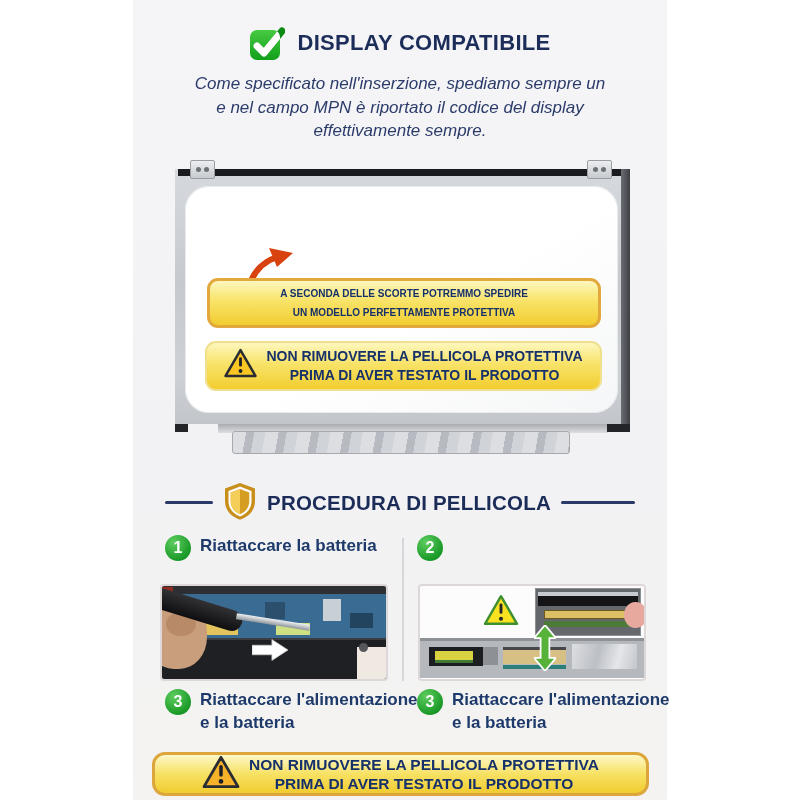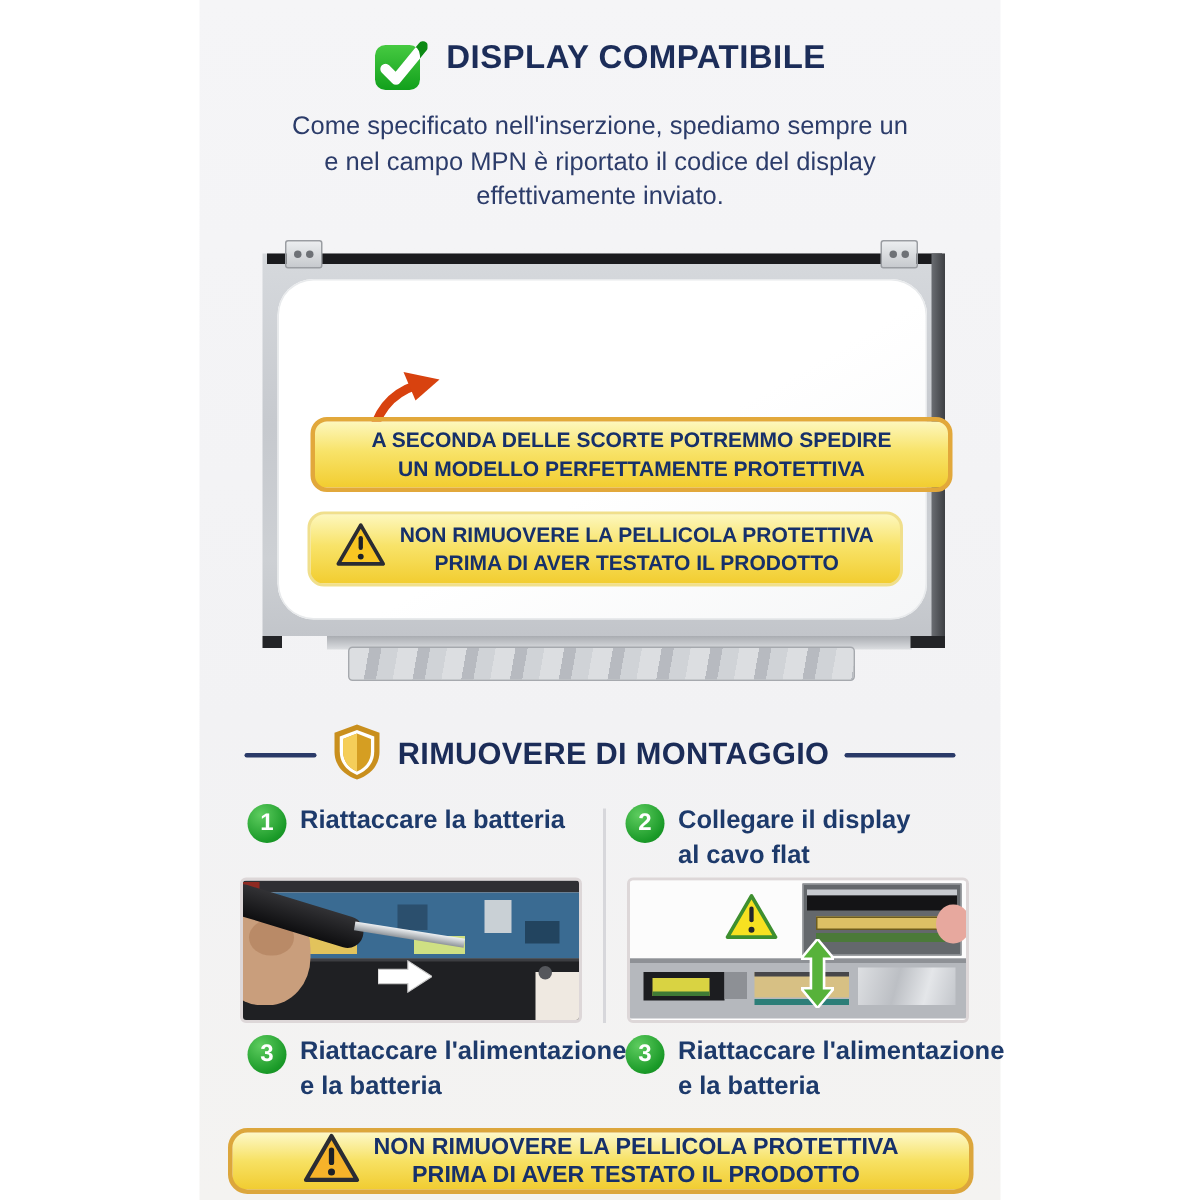--- a/index.html
+++ b/index.html
@@ -1,24 +1,24 @@
 <!DOCTYPE html>
 <html><head>
 <meta charset="utf-8">
 <style>
   html,body{margin:0;padding:0;background:#ffffff;font-family:"Liberation Sans",sans-serif;}
   #canvas{position:relative;width:800px;height:800px;background:#ffffff;overflow:hidden;}
   .column{position:absolute;left:133px;top:0;width:534px;height:800px;
           background:linear-gradient(180deg,#f5f5f7 0%,#f2f2f4 60%,#f4f3f1 100%);}
 
   
-  .header-row{display:flex;align-items:flex-start;justify-content:center;gap:12px;padding-top:25px;}
+  .header-row{display:flex;align-items:center;justify-content:center;gap:12px;padding-top:25px;}
   .header-row svg{display:block;}
   .page-title{font-size:22px;font-weight:bold;color:#1c2d59;letter-spacing:.3px;}
-  .intro{margin-top:11px;text-align:center;font-size:17px;line-height:23.5px;color:#2c3c6a;font-weight:500;}
+  .intro{margin-top:11px;text-align:center;font-size:17px;line-height:23.5px;color:#2c3c6a;font-weight:500;font-style:italic;}
 
   
   .panel-fig{position:relative;margin-top:11px;height:300px;}
   .panel-body{position:absolute;left:42px;top:15px;width:455px;height:255px;
       background:linear-gradient(180deg,#d6d9dd 0%,#c6c9ce 45%,#cdd0d4 80%,#c2c5ca 100%);}
   .panel-top-strip{position:absolute;left:45px;top:15px;width:450px;height:7px;background:#1a1b1e;}
   .panel-right-band{position:absolute;left:488px;top:15px;width:9px;height:255px;
       background:linear-gradient(90deg,#6a6d72,#3d3f43);}
   .bracket{position:absolute;top:6px;width:23px;height:17px;background:linear-gradient(#eceef0,#c7cace);
       border:1px solid #9a9da2;border-radius:2px;display:flex;align-items:center;justify-content:center;gap:3px;}
@@ -30,22 +30,22 @@
       background:linear-gradient(#a9acb1,#dcdee1);}
   .corner-black{position:absolute;top:270px;height:8px;background:#232427;}
   .corner-black.l{left:42px;width:13px;} .corner-black.r{left:474px;width:23px;}
   .foil{position:absolute;left:99px;top:277px;width:336px;height:21px;border-radius:3px;border:1px solid #a6a9ae;
       background:repeating-linear-gradient(100deg,#dcdee1 0 13px,#b7bac0 13px 21px,#d0d3d7 21px 32px);}
   .red-arrow{position:absolute;left:107px;top:93px;}
 
   .yellow-banner{box-sizing:border-box;border-radius:11px;
       background:linear-gradient(180deg,#fdf7bd 0%,#f8e369 45%,#f2cd30 100%);
       color:#16306a;font-weight:bold;text-align:center;}
-  .stock-banner{position:absolute;left:74px;top:124px;width:428px;height:50px;
-      border:3px solid #e2a83b;font-size:14px;line-height:19px;padding-top:3px;}
+  .stock-banner{position:absolute;left:74px;top:124px;width:394px;height:50px;
+      border:3px solid #e2a83b;font-size:10px;line-height:19px;padding-top:3px;}
   .film-banner{position:absolute;left:72px;top:187px;width:397px;height:50px;
       border:2px solid #f0df8c;display:flex;align-items:center;justify-content:center;gap:9px;
       font-size:14px;line-height:19px;}
 
   
   .proc-head{display:flex;align-items:center;justify-content:center;gap:10px;margin-top:28px;}
   .rule{height:3px;background:#2a3a68;border-radius:2px;}
   .rule.left{width:48px;} .rule.right{width:74px;}
   .proc-title{font-size:20.5px;font-weight:bold;color:#1b2c58;letter-spacing:.2px;}
 
@@ -134,21 +134,21 @@
           <path d="M8 21 L15 28 L33 6" stroke="#0c8a14" stroke-width="7" fill="none" stroke-linecap="round" stroke-linejoin="round"></path>
           <path d="M8 21 L15 28 L33 6" stroke="#ffffff" stroke-width="7" fill="none" stroke-linecap="round" stroke-linejoin="round" clip-path="url(#clipRect)"></path>
         </svg>
       </span>
       <span class="page-title">DISPLAY COMPATIBILE</span>
     </div>
 
     <div class="intro">
       <div>Come specificato nell'inserzione, spediamo sempre un</div>
       <div>e nel campo MPN è riportato il codice del display</div>
-      <div>effettivamente inviato.</div>
+      <div>effettivamente sempre.</div>
     </div>
 
     <div class="panel-fig">
       <div class="panel-body"></div>
       <div class="panel-top-strip"></div>
       <div class="panel-right-band"></div>
       <div class="bracket left">
         <span class="hole"></span>
         <span class="hole"></span>
       </div>
@@ -192,40 +192,36 @@
     <div class="proc-head">
       <span class="rule left"></span>
       <span>
         <svg width="34" height="38" viewBox="0 0 34 38">
           <path d="M17 1 L32 6.5 V19 C32 28.5 25.6 34.8 17 37.7 C8.4 34.8 2 28.5 2 19 V6.5 Z" fill="#c98f1d"></path>
           <path d="M17 4.6 L28.5 9 V19 C28.5 26.6 23.8 31.8 17 34.6 C10.2 31.8 5.5 26.6 5.5 19 V9 Z" fill="#ffffff"></path>
           <path d="M17 7 L26.3 10.6 V19 C26.3 25.4 22.6 29.8 17 32.3 C11.4 29.8 7.7 25.4 7.7 19 V10.6 Z" fill="#d59e22"></path>
           <path d="M17 7 L17 32.3 C11.4 29.8 7.7 25.4 7.7 19 V10.6 Z" fill="#f5ce59"></path>
         </svg>
       </span>
-      <span class="proc-title">RIMUOVERE DI MONTAGGIO</span>
+      <span class="proc-title">PROCEDURA DI PELLICOLA</span>
       <span class="rule right"></span>
     </div>
 
     <div class="steps-grid">
       <div class="vdivider"></div>
 
       <div class="step c1">
         <span class="step-num">1</span>
         <span class="step-text">
           <div>Riattaccare la batteria</div>
         </span>
       </div>
 
       <div class="step c2">
         <span class="step-num">2</span>
-        <span class="step-text">
-          <div>Collegare il display</div>
-          <div>al cavo flat</div>
-        </span>
       </div>
 
       <div class="shot l">
         <div class="s1-top"></div>
         <div class="s1-red"></div>
         <div class="s1-pcb"></div>
         <div class="s1-chip1"></div>
         <div class="s1-chip2"></div>
         <div class="s1-chip3"></div>
         <div class="s1-cable1"></div>

